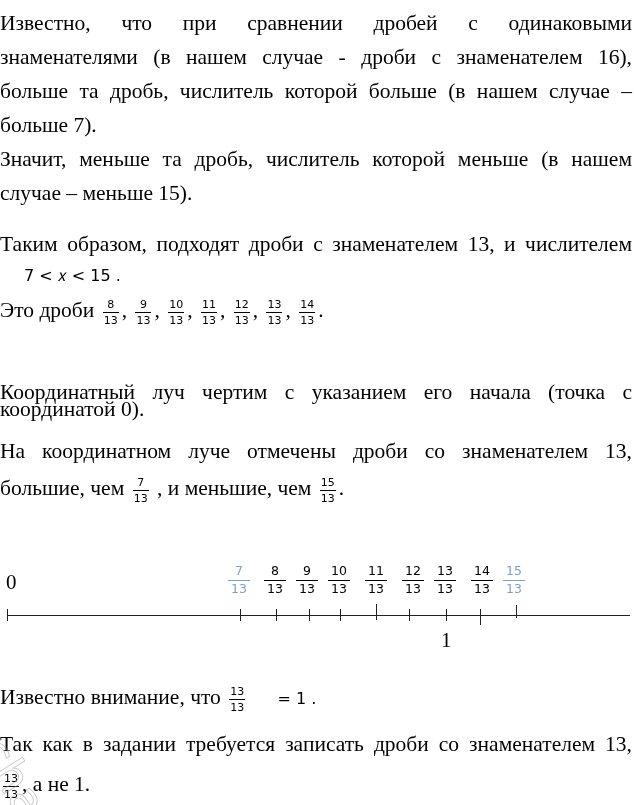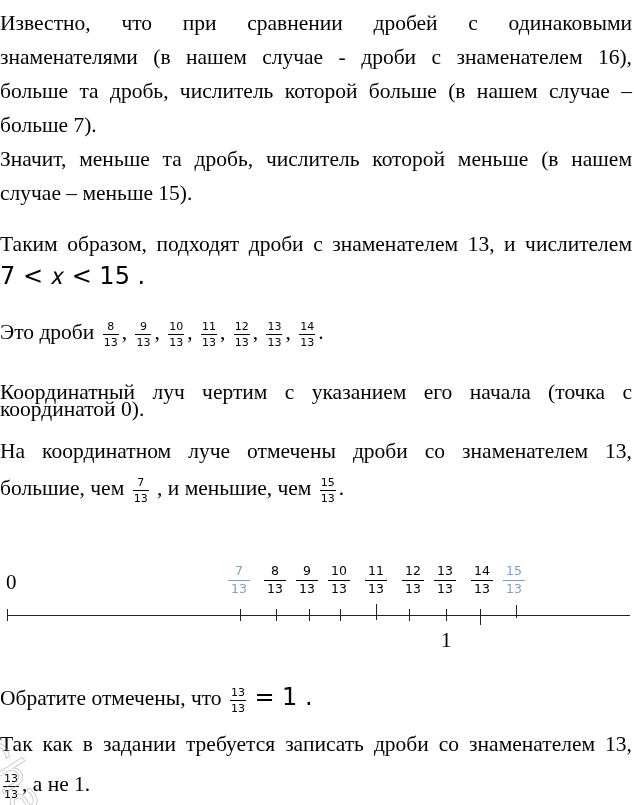--- a/index.html
+++ b/index.html
@@ -4,21 +4,21 @@
 <style>
   html, body { margin:0; padding:0; }
   body { width:634px; height:805px; background:#ffffff; position:relative; overflow:hidden;
          font-family:"Liberation Serif", serif; color:#000; }
   .line { position:absolute; left:0; white-space:nowrap; font-size:21.5px; line-height:24px; }
   .just { width:632px; text-align:justify; text-align-last:justify; }
   .frac { display:inline-flex; flex-direction:column; align-items:center; vertical-align:middle;
           font-family:"DejaVu Sans", sans-serif; font-size:11px; line-height:13px; margin:0 3px; }
   .frac .num { padding:0 1px 1px; border-bottom:1px solid #000; min-width:14px; text-align:center; }
   .frac .den { padding-top:1px; }
-  .math { font-family:"DejaVu Sans", sans-serif; font-size:24px; }
+  .math { font-family:"DejaVu Sans", sans-serif; font-size:16px;padding-left:24px; }
   .axis { position:absolute; left:7px; top:615px; width:623px; height:0; border-top:1.5px solid #222; }
   .tick { position:absolute; width:0; height:12px; border-left:1.3px solid #222; top:609px; }
   .tfrac { position:absolute; top:563px; transform:translateX(-50%);
            font-family:"DejaVu Sans", sans-serif; font-size:12.5px; line-height:15px;
            display:flex; flex-direction:column; align-items:center; }
   .tfrac .num { border-bottom:1.5px solid #000; padding:0 2px 2px; min-width:18px; text-align:center; }
   .tfrac.blue { color:#7ea0c8; }
   .tfrac.blue .num { border-bottom-color:#7ea0c8; }
   .axlabel { position:absolute; font-size:21px; }
   .watermark { position:absolute; left:-10px; top:690px; color:transparent;
@@ -35,21 +35,21 @@
   <div class="line just" style="top:45px">знаменателями (в нашем случае - дроби с знаменателем 16),</div>
   <div class="line just" style="top:79px">больше та дробь, числитель которой больше (в нашем случае –</div>
   <div class="line" style="top:113px">больше 7).</div>
 
   <div class="line just" style="top:147px">Значит, меньше та дробь, числитель которой меньше (в нашем</div>
   <div class="line" style="top:181px">случае – меньше 15).</div>
 
   <div class="line just" style="top:232px">Таким образом, подходят дроби с знаменателем 13, и числителем</div>
   <div class="line math" style="top:264px">7 &lt; 𝑥 &lt; 15 .</div>
 
-  <div class="line" style="top:320px">
+  <div class="line" style="top:298px">
     <span>Это дроби</span>
     <span class="frac">
         <span class="num">8</span>
         <span class="den">13</span>
       </span><span>,</span>
     <span class="frac">
         <span class="num">9</span>
         <span class="den">13</span>
       </span><span>,</span>
     <span class="frac">
@@ -140,21 +140,21 @@
       </div>
     <div class="tfrac blue" style="left:514px">
         <span class="num">15</span>
         <span>13</span>
       </div>
 
     <div class="axlabel" style="left:441px; top:628px">1</div>
   </div>
 
   <div class="line" style="top:685px">
-    <span>Обратите отмечены, что</span>
+    <span>Известно внимание, что</span>
     <span class="frac">
         <span class="num">13</span>
         <span class="den">13</span>
       </span>
     <span class="math">= 1 .</span>
   </div>
 
   <div class="line just" style="top:732px">Так как в задании требуется записать дроби со знаменателем 13,</div>
   <div class="line" style="top:772px">
     <span class="frac">

